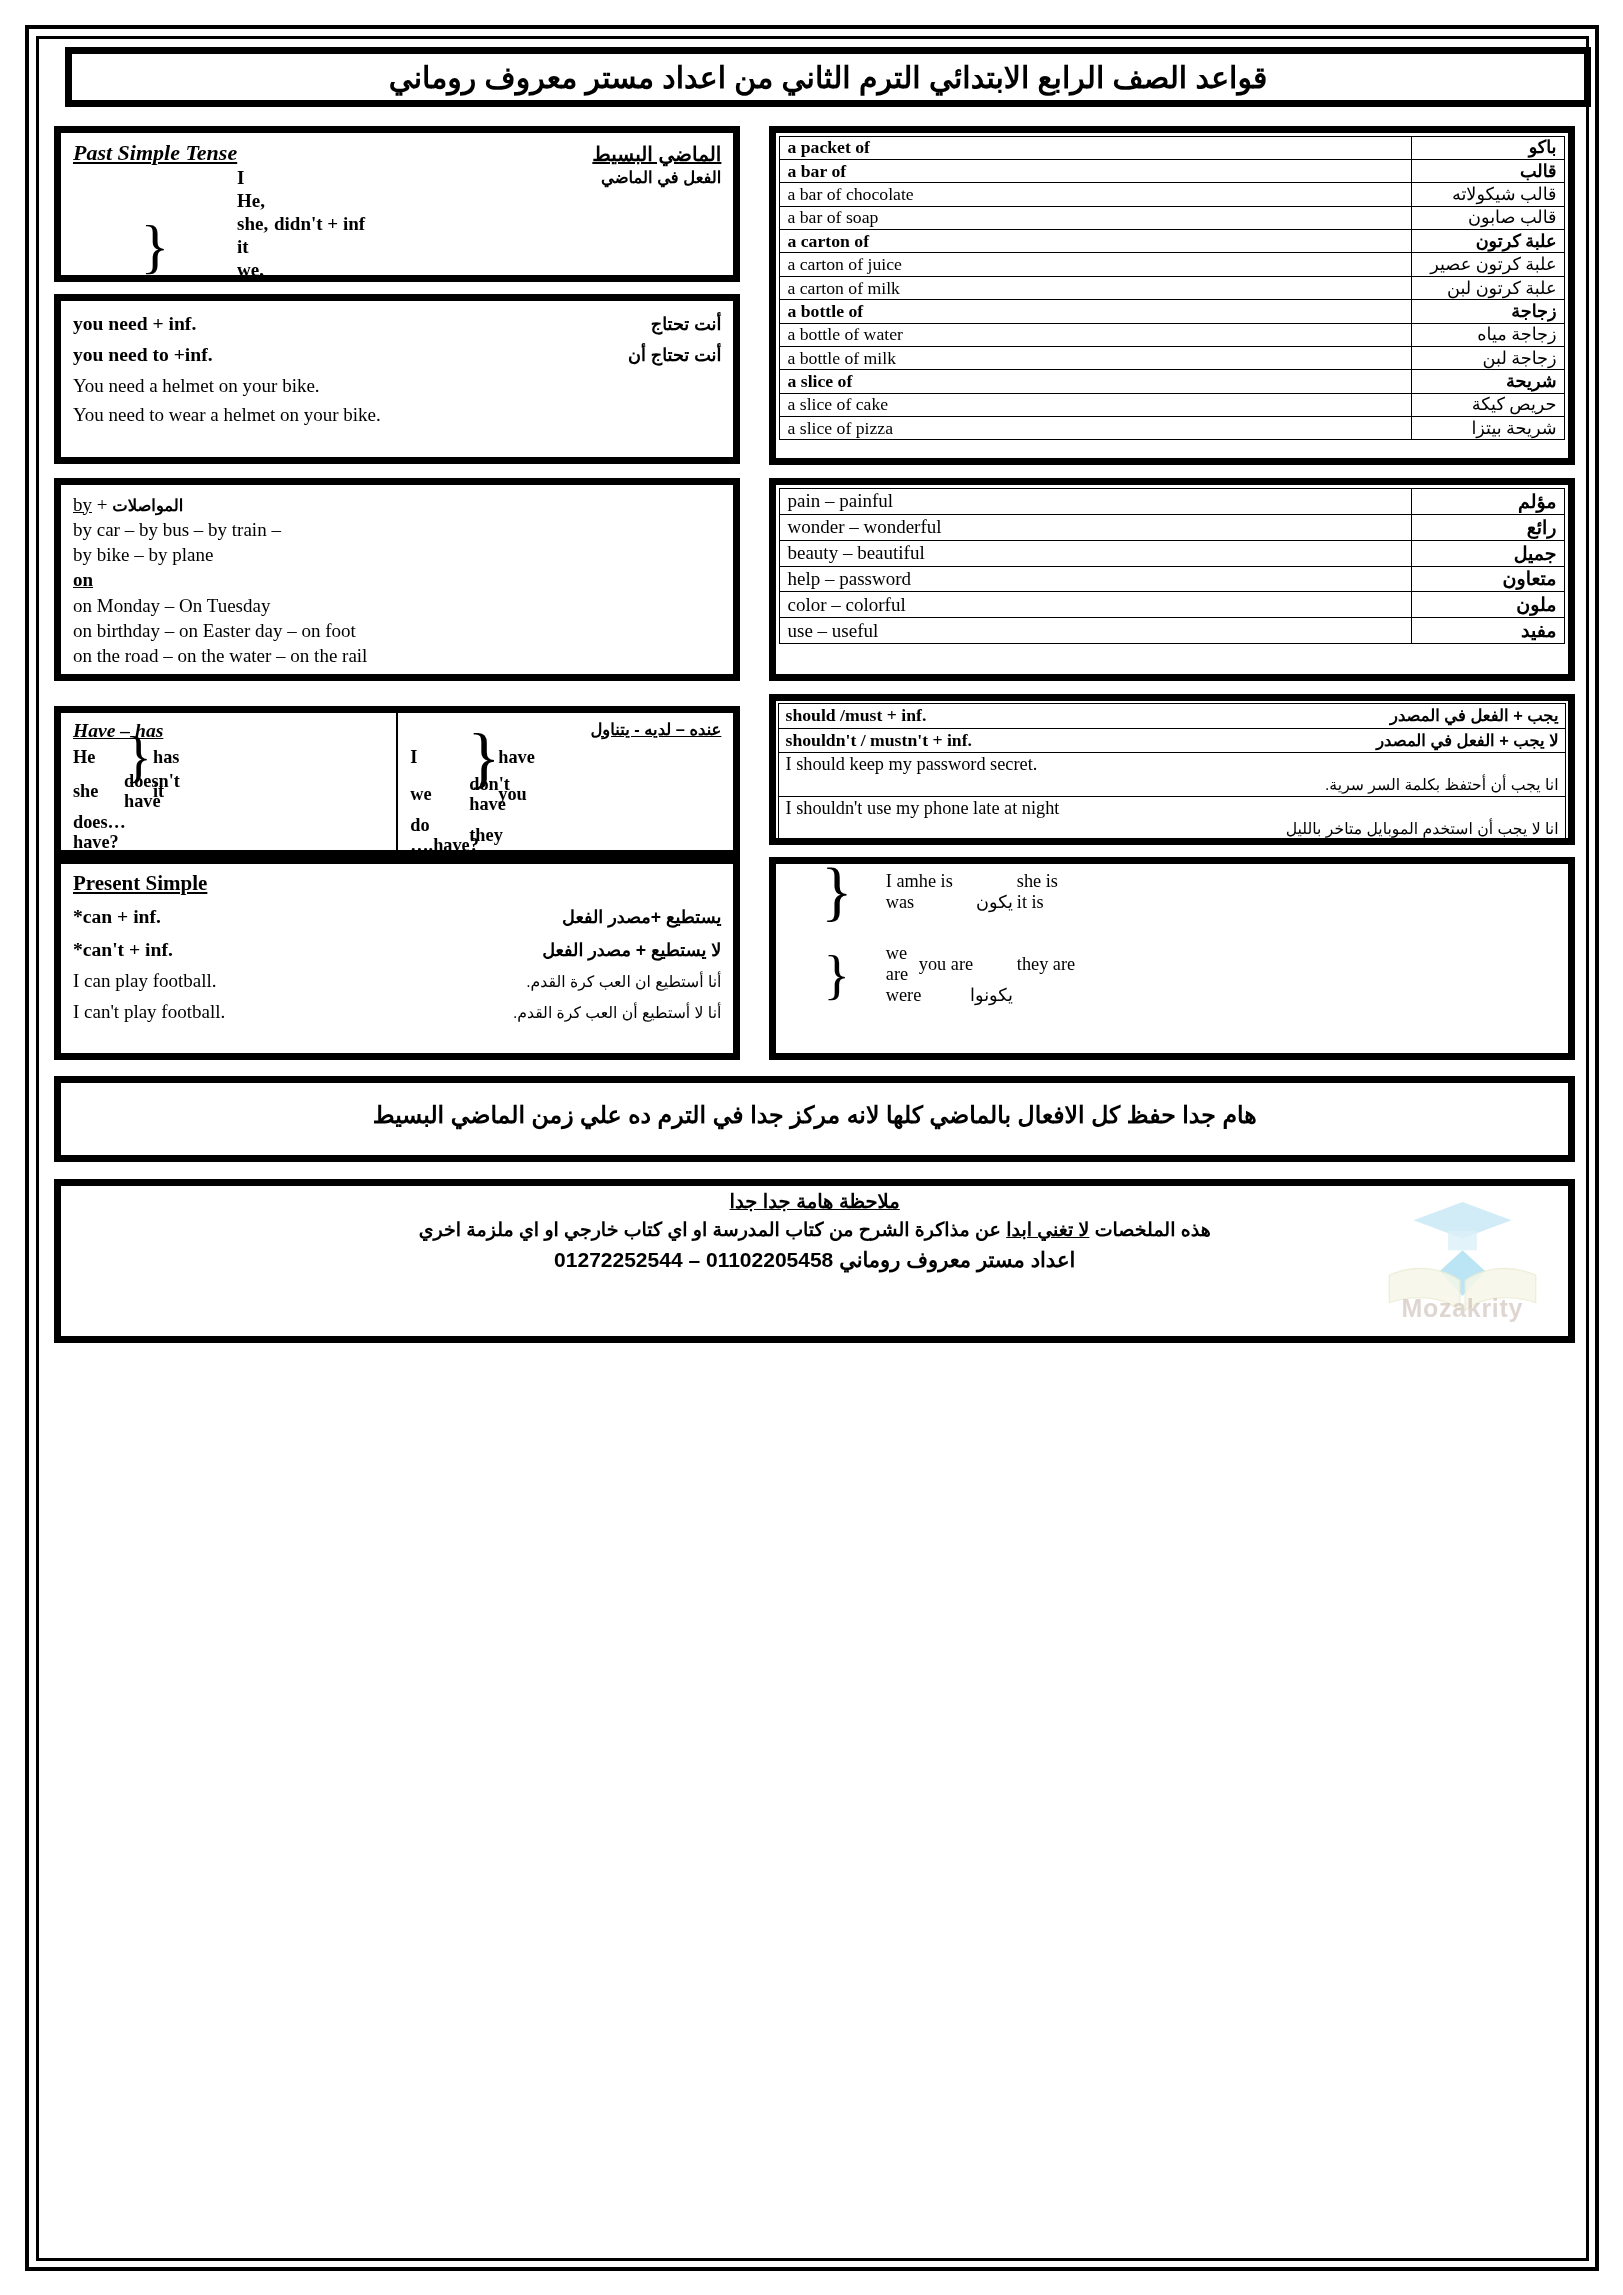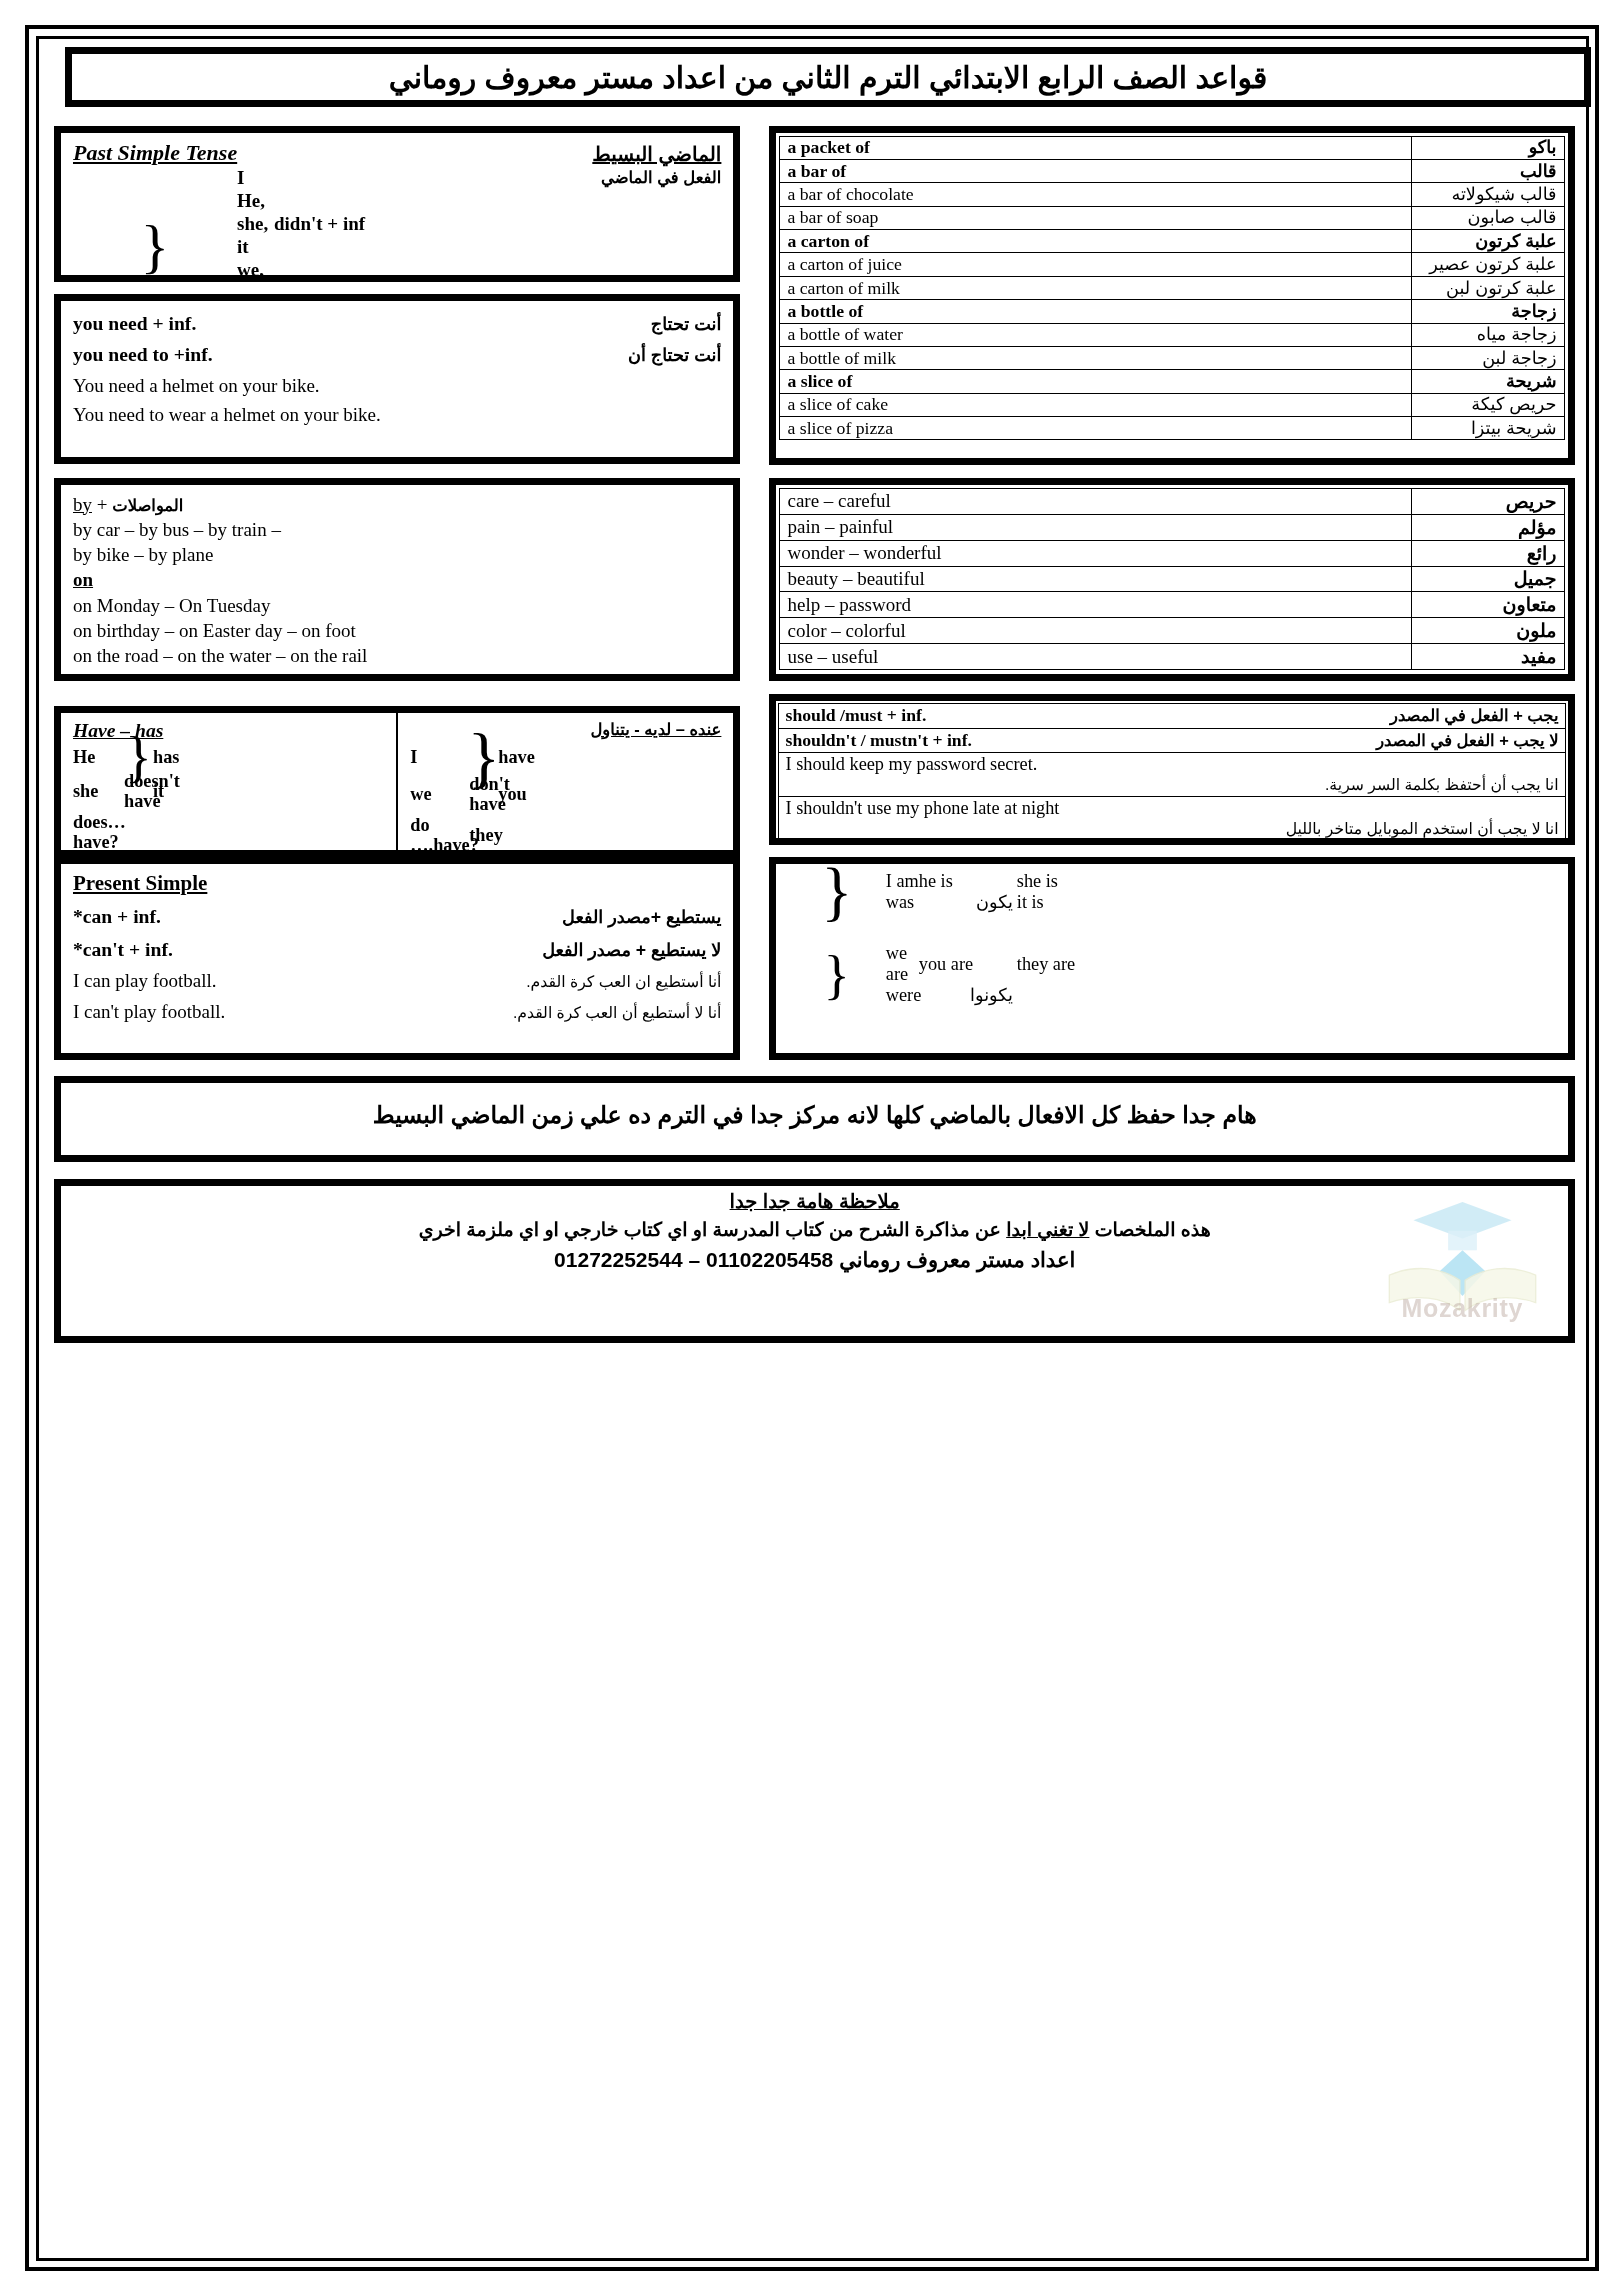--- a/index.html
+++ b/index.html
@@ -112,21 +112,21 @@
   
   table.tbl{border-collapse:collapse;width:100%;table-layout:fixed;}
   table.tbl td{
     border:1.3px solid #000;
     padding:0.7px 7.9px;
     font-size:17.7px;
     height:19.6px;
     vertical-align:middle;
   }
   td.en-c{text-align:left;}
-  td.ar-c{text-align:right;direction:rtl;font-family:Liberation Sans, sans-serif;width:137px;}
+  td.ar-c{text-align:right;direction:rtl;font-family:Liberation Serif, serif;width:137px;}
   tr.head td{font-weight:bold;}
   table.adj td{font-size:19px;height:23.6px;}
   table.adj td.ar-c{font-weight:bold;}
 
   
   .split{display:flex;height:100%;}
   .split > div{flex:1;position:relative;}
   .split .divider{flex:0 0 2.6px;background:#000;}
   .hv-hdr-en{font-size:19.6px;font-weight:bold;font-style:italic;text-decoration:underline;}
   .hv-hdr-ar{font-size:16.4px;font-weight:bold;text-decoration:underline;direction:rtl;font-family:"Liberation Sans",sans-serif;text-align:right;}
@@ -375,24 +375,20 @@
             </tr>
           </tbody>
       </table>
     </div>
   </div>
 
   <div class="box col-r" id="box-adj">
     <div class="box-in" style="padding:2.6px;">
       <table class="tbl adj">
         <tbody id="adj-body">
-            <tr>
-              <td class="en-c">care – careful</td>
-              <td class="ar-c">حريص</td>
-            </tr>
             <tr>
               <td class="en-c">pain – painful</td>
               <td class="ar-c">مؤلم</td>
             </tr>
             <tr>
               <td class="en-c">wonder – wonderful</td>
               <td class="ar-c">رائع</td>
             </tr>
             <tr>
               <td class="en-c">beauty – beautiful</td>

